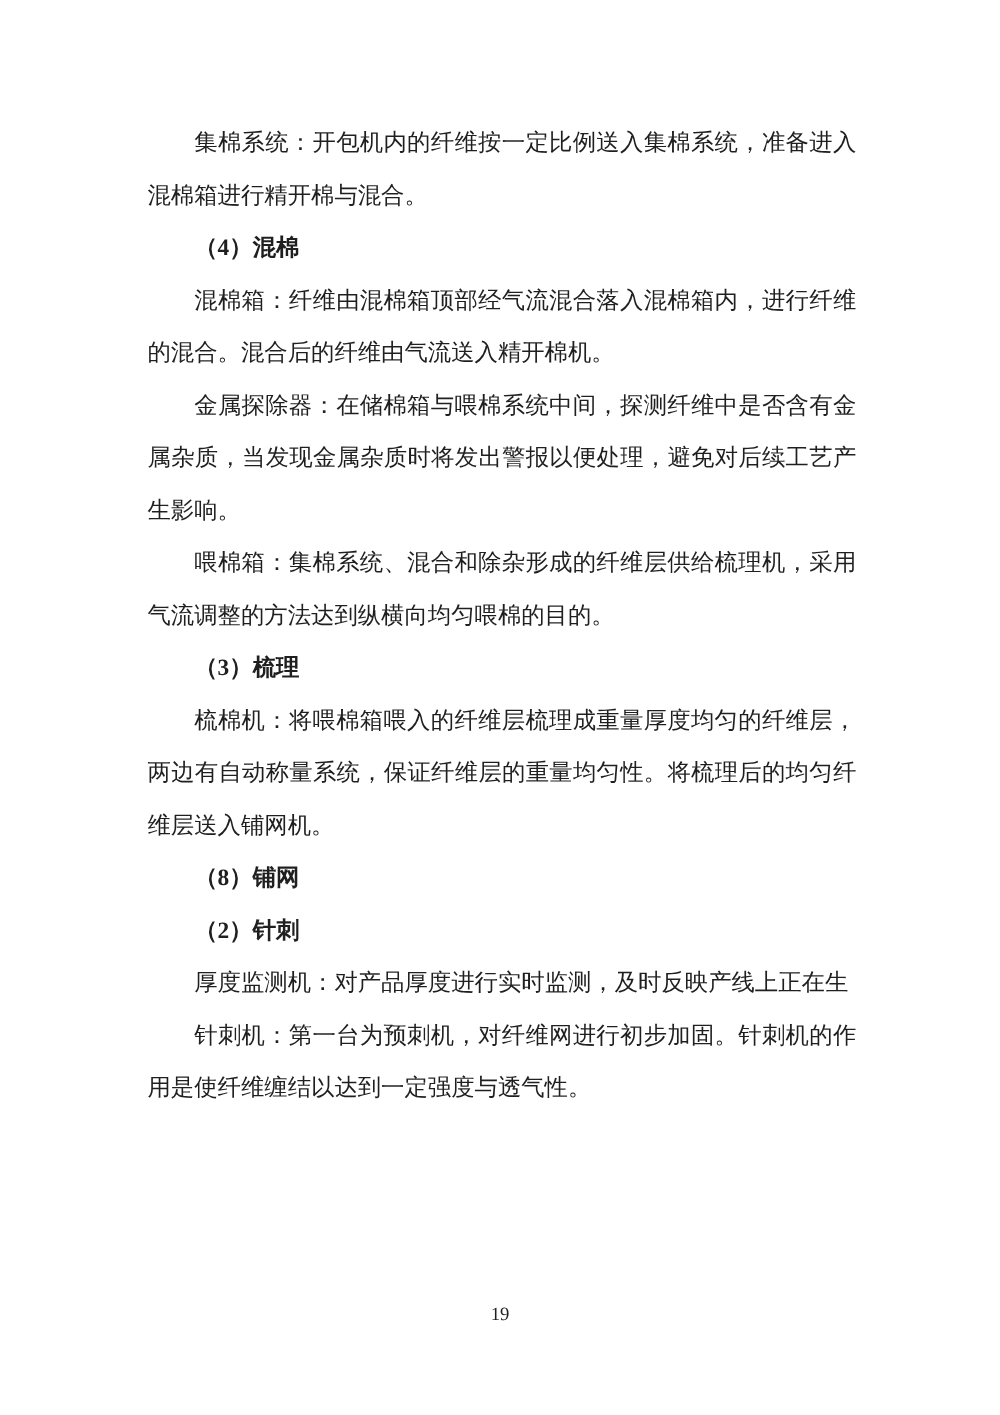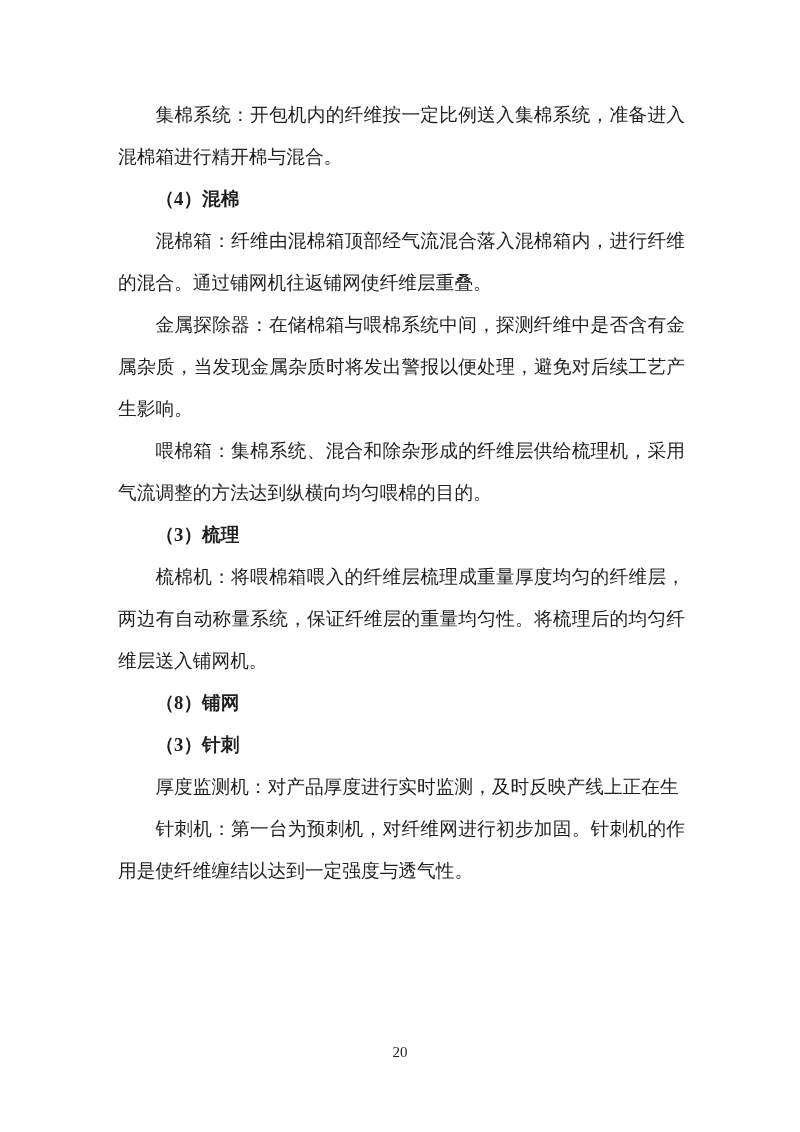--- a/index.html
+++ b/index.html
@@ -53,26 +53,26 @@
   }
 </style>
 </head>
 <body>
 
 <div class="doc-page">
 
   <div class="content" id="doc-body">
       <p class="body">集棉系统：开包机内的纤维按一定比例送入集棉系统，准备进入混棉箱进行精开棉与混合。</p>
       <p class="heading">（4）混棉</p>
-      <p class="body">混棉箱：纤维由混棉箱顶部经气流混合落入混棉箱内，进行纤维的混合。通过铺网机往返铺网使纤维层重叠。</p>
+      <p class="body">混棉箱：纤维由混棉箱顶部经气流混合落入混棉箱内，进行纤维的混合。混合后的纤维由气流送入精开棉机。</p>
       <p class="body">金属探除器：在储棉箱与喂棉系统中间，探测纤维中是否含有金属杂质，当发现金属杂质时将发出警报以便处理，避免对后续工艺产生影响。</p>
       <p class="body">喂棉箱：集棉系统、混合和除杂形成的纤维层供给梳理机，采用气流调整的方法达到纵横向均匀喂棉的目的。</p>
       <p class="heading">（3）梳理</p>
       <p class="body">梳棉机：将喂棉箱喂入的纤维层梳理成重量厚度均匀的纤维层，两边有自动称量系统，保证纤维层的重量均匀性。将梳理后的均匀纤维层送入铺网机。</p>
       <p class="heading">（8）铺网</p>
-      <p class="heading">（3）针刺</p>
+      <p class="heading">（2）针刺</p>
       <p class="body">厚度监测机：对产品厚度进行实时监测，及时反映产线上正在生</p>
       <p class="body">针刺机：第一台为预刺机，对纤维网进行初步加固。针刺机的作用是使纤维缠结以达到一定强度与透气性。</p>
     </div>
 
-  <div class="page-footer">20</div>
+  <div class="page-footer">19</div>
 
 </div>
 
 </body></html>

